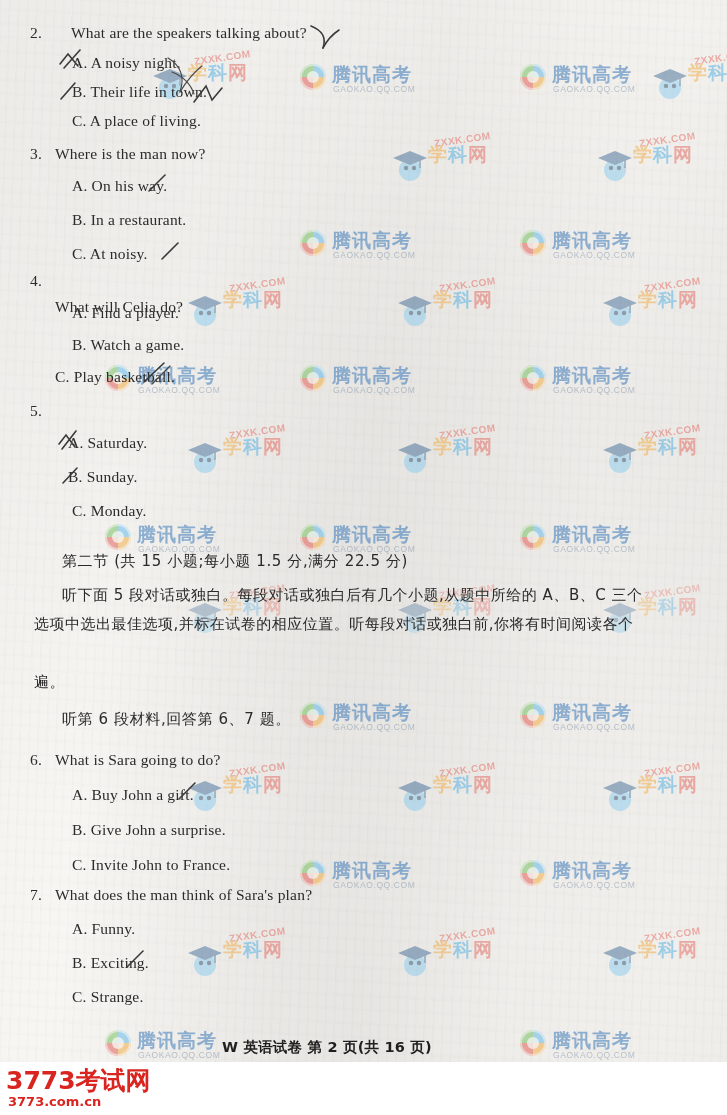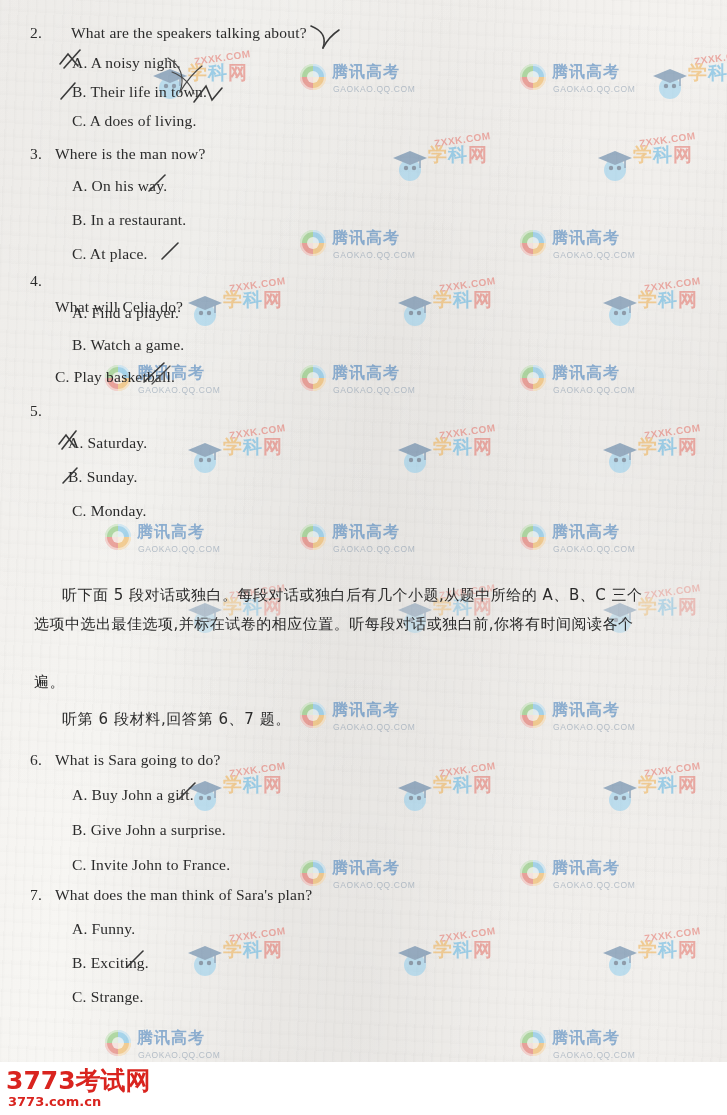--- a/index.html
+++ b/index.html
@@ -159,21 +159,21 @@
     position: absolute;
     left: 7px; top: 7px;
     width: 12px; height: 12px;
     border-radius: 50%;
     background: rgba(255,255,255,0.75);
   }
   .wm-qq .txt {
     position: absolute;
     left: 32px; top: 0px;
     font-family: Liberation Serif, serif;
-    font-size: 16px;
+    font-size: 19px;
     font-weight: bold;
     color: #2b6fb5;
     letter-spacing: 1px;
     white-space: nowrap;
   }
   .wm-qq .sub {
     position: absolute;
     left: 33px; top: 22px;
     font-family: "Liberation Sans", sans-serif;
     font-size: 8.5px;
@@ -517,58 +517,60 @@
     <div class="txt">腾讯高考</div>
     <div class="sub">GAOKAO.QQ.COM</div>
   </div>
 
   <div class="text-layer">
 
     <div class="line q" style="left:30px; top:24px;">2.</div>
     <div class="line q" style="left:55px; top:24px;margin-left:16px;">What are the speakers talking about?</div>
     <div class="line opt" style="left:72px; top:54px;">A. A noisy night.</div>
     <div class="line opt" style="left:72px; top:83px;">B. Their life in town.</div>
-    <div class="line opt" style="left:72px; top:112px;">C. A does of living.</div>
+    <div class="line opt" style="left:72px; top:112px;">C. A place of living.</div>
 
     <div class="line q" style="left:30px; top:145px;">3.</div>
     <div class="line q" style="left:55px; top:145px;">Where is the man now?</div>
     <div class="line opt" style="left:72px; top:177px;">A. On his way.</div>
     <div class="line opt" style="left:72px; top:211px;text-align:center;">B. In a restaurant.</div>
-    <div class="line opt" style="left:72px; top:245px;">C. At place.</div>
+    <div class="line opt" style="left:72px; top:245px;">C. At noisy.</div>
 
     <div class="line q" style="left:30px; top:272px;">4.</div>
     <div class="line q" style="left:55px; top:272px;margin-top:26px;">What will Celia do?</div>
     <div class="line opt" style="left:72px; top:304px;">A. Find a player.</div>
     <div class="line opt" style="left:72px; top:336px;">B. Watch a game.</div>
     <div class="line opt" style="left:55px; top:368px;">C. Play basketball.</div>
 
     <div class="line q" style="left:30px; top:402px;">5.</div>
     <div class="line opt" style="left:68px; top:434px;">A. Saturday.</div>
     <div class="line opt" style="left:68px; top:468px;">B. Sunday.</div>
     <div class="line opt" style="left:72px; top:502px;">C. Monday.</div>
 
+    <div class="line cn" style="left:62px; top:552px;">第二节 (共 15 小题;每小题 1.5 分,满分 22.5 分)</div>
 
     <div class="line cn-indent" style="left:62px; top:586px;">听下面 5 段对话或独白。每段对话或独白后有几个小题,从题中所给的 A、B、C 三个</div>
     <div class="line cn-indent" style="left:34px; top:615px;">选项中选出最佳选项,并标在试卷的相应位置。听每段对话或独白前,你将有时间阅读各个</div>
     <div class="line cn-indent" style="left:34px; top:673px;">遍。</div>
 
     <div class="line cn" style="left:62px; top:710px;">听第 6 段材料,回答第 6、7 题。</div>
 
     <div class="line q" style="left:30px; top:751px;">6.</div>
     <div class="line q" style="left:55px; top:751px;">What is Sara going to do?</div>
     <div class="line opt" style="left:72px; top:786px;">A. Buy John a gift.</div>
     <div class="line opt" style="left:72px; top:821px;">B. Give John a surprise.</div>
     <div class="line opt" style="left:72px; top:856px;">C. Invite John to France.</div>
 
     <div class="line q" style="left:30px; top:886px;">7.</div>
     <div class="line q" style="left:55px; top:886px;">What does the man think of Sara's plan?</div>
     <div class="line opt" style="left:72px; top:920px;">A. Funny.</div>
     <div class="line opt" style="left:72px; top:954px;">B. Exciting.</div>
     <div class="line opt" style="left:72px; top:988px;">C. Strange.</div>
 
+    <div class="line footer" style="left:222px; top:1038px;">W 英语试卷 第 2 页(共 16 页)</div>
   </div>
 
   <svg class="mark" style="left:305px; top:22px; width:40px; height:30px;" viewBox="0 0 40 30">
     <path class="pen" d="M6 4 C16 8, 22 14, 18 26"></path>
     <path class="pen" d="M18 26 C22 18, 28 12, 34 8"></path>
   </svg>
   <svg class="mark" style="left:58px; top:48px; width:40px; height:24px;" viewBox="0 0 40 24">
     <path class="pen" d="M2 16 L10 6 L20 18"></path>
     <path class="pen" d="M6 20 L22 2"></path>
   </svg>

